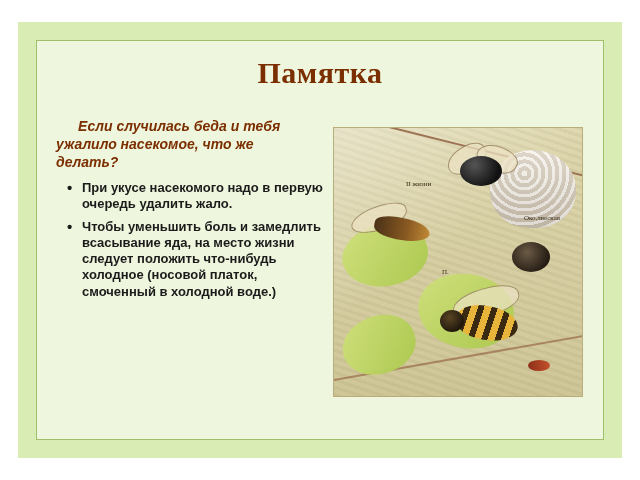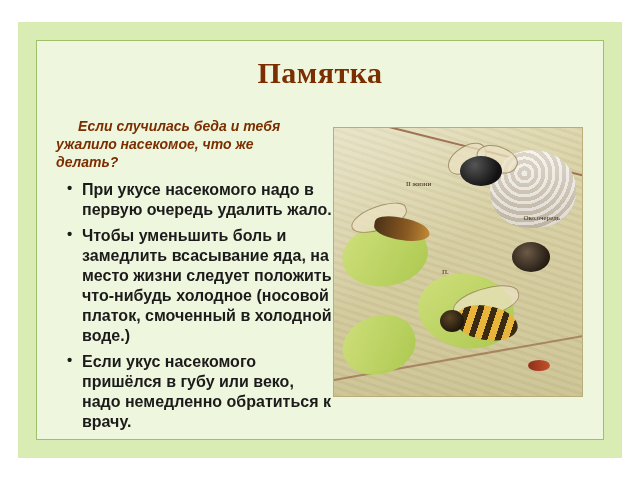--- a/index.html
+++ b/index.html
@@ -80,21 +80,21 @@
     top: 140px;
     width: 268px;
     margin: 0;
     padding: 0;
     list-style: none;
   }
   ul.tips li {
     position: relative;
     padding-left: 18px;
     margin-bottom: 6px;
-    font-size: 16px;
+    font-size: 13px;
     font-weight: bold;
     color: #1b1b1b;
     line-height: 1.25;
   }
   ul.tips li::before {
     content: "\2022";
     position: absolute;
     left: 3px;
     top: -1px;
     font-size: 15px;
@@ -217,21 +217,20 @@
 
   <div class="content">
 
     <div class="title">Памятка</div>
 
     <div class="lead">Если случилась беда и тебя ужалило насекомое, что же делать?</div>
 
     <ul class="tips">
       <li>При укусе насекомого надо в первую очередь удалить жало.</li>
       <li>Чтобы уменьшить боль и замедлить всасывание яда, на место жизни следует положить что-нибудь холодное (носовой платок, смоченный в холодной воде.)</li>
-      <li>Если укус насекомого пришёлся в губу или веко, надо немедленно обратиться к врачу.</li>
     </ul>
 
     <div class="illustration">
       <div class="illu-bg"></div>
       <div class="illu-diag"></div>
       <div class="illu-diag2"></div>
 
       <div class="illu-leaf leaf1"></div>
       <div class="illu-leaf leaf2"></div>
       <div class="illu-leaf leaf3"></div>
@@ -257,18 +256,18 @@
         <div class="wing w1"></div>
         <div class="body"></div>
         <div class="head"></div>
       </div>
 
       <div class="bug bug5">
         <div class="body"></div>
       </div>
 
       <div class="illu-label lbl-1">II жизни</div>
-      <div class="illu-label lbl-2">Око.очередь</div>
+      <div class="illu-label lbl-2">Око.лвеская</div>
       <div class="illu-label lbl-3">П.</div>
     </div>
 
   </div>
 </div>
 
 </body></html>

